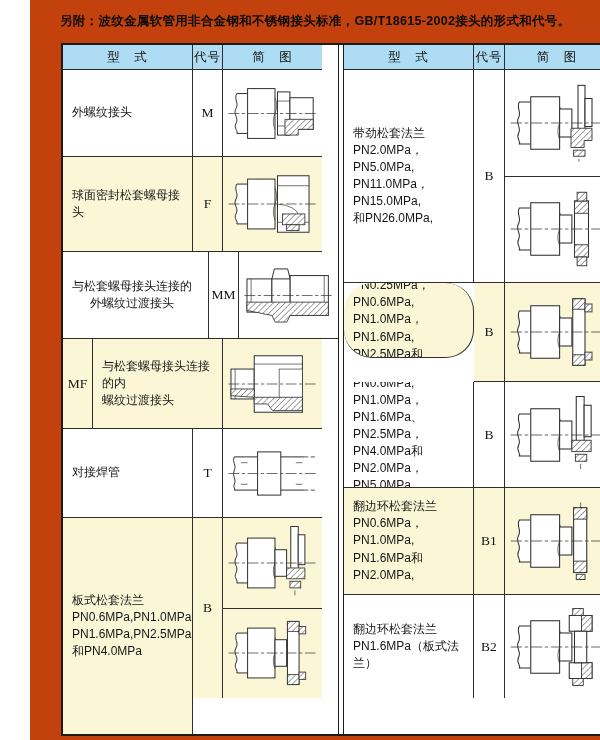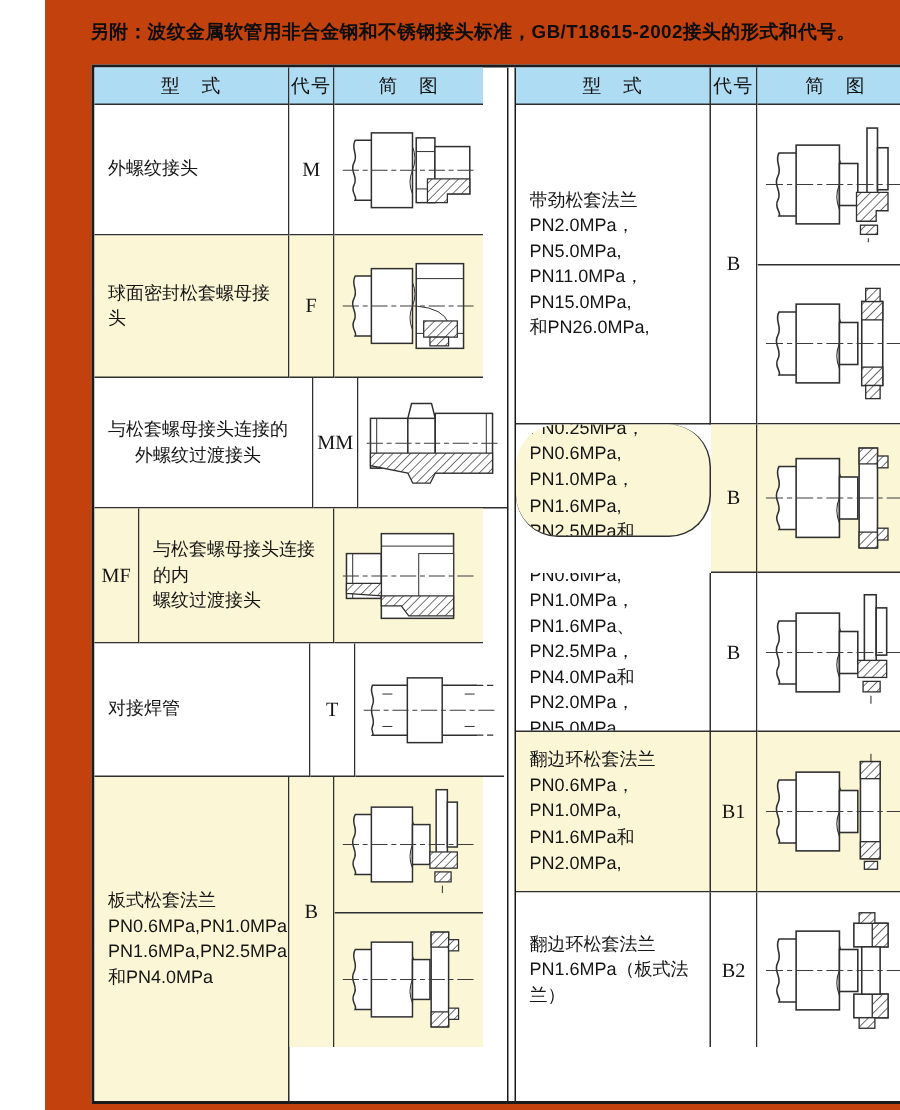--- a/index.html
+++ b/index.html
@@ -150,21 +150,21 @@
          <line x1="34" y1="22" x2="92" y2="22" stroke="#2f2f2f" stroke-width="0.8" fill="none"></line>
          <rect x="64" y="28" width="28" height="36" stroke="#2f2f2f" stroke-width="0.8" fill="#fff"></rect>
          <path d="M6,52 L34,52 L34,62 L6,60 Z" fill="url(#h4)" stroke="#2f2f2f" stroke-width="1"></path>
          <path d="M34,62 L92,62 L92,78 L56,78 L50,70 L34,70 Z" fill="url(#h4)" stroke="#2f2f2f" stroke-width="1"></path>
                 <line x1="3" y1="46" x2="109" y2="46" stroke="#3d3d3d" stroke-width="0.9" stroke-dasharray="13 3 4 3"></line>
               </svg>
             </div>
           </div>
         </div>
         <div class="row">
-          <div class="cell type-cell" style="width: 144px; height: 89px;">
+          <div class="cell type-cell" style="width: 130px; height: 89px;">
             <span class="type-text">对接焊管</span>
           </div>
           <div class="cell code-cell" style="width: 30px; height: 89px;">
             <span>T</span>
           </div>
           <div class="cell diag-cell" style="width: 99px; height: 89px;">
             <div class="dsub">
               <svg width="93" height="83" viewBox="0 0 112 92">
                 <defs>
                   <pattern id="h5" width="5" height="5" patternUnits="userSpaceOnUse" patternTransform="rotate(45)">

